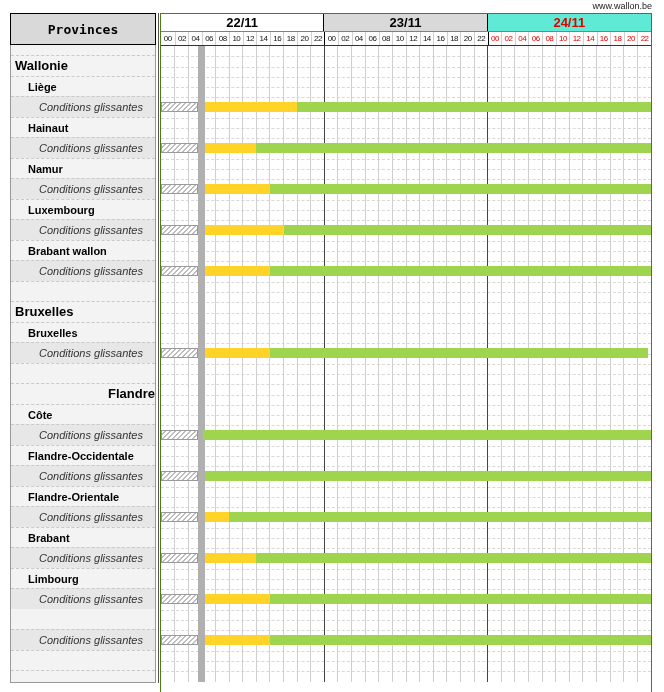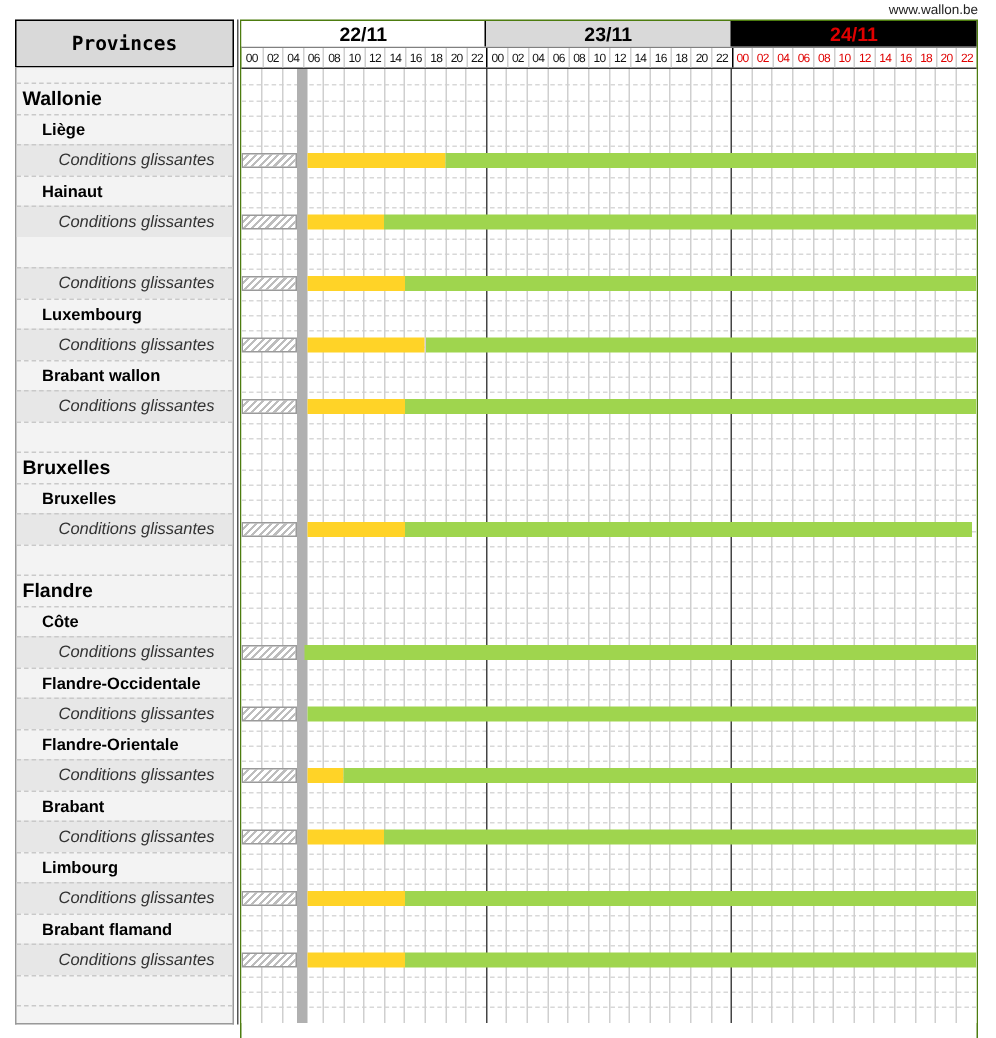--- a/index.html
+++ b/index.html
@@ -43,52 +43,52 @@
 <div class="stage">
   <div class="watermark">www.wallon.be</div>
   <div class="corner-box">Provinces</div>
   <div class="left-panel" id="leftPanel">
       <div class="lrow spacer first" style="top: 0px; height: 10px; line-height: 10px;"></div>
       <div class="lrow province" style="top: 30.5px; height: 20.5px; line-height: 20.5px;">Liège</div>
       <div class="lrow region" style="top: 10px; height: 20.5px; line-height: 20.5px;">Wallonie</div>
       <div class="lrow cond" style="top: 51px; height: 20.5px; line-height: 20.5px;">Conditions glissantes</div>
       <div class="lrow province" style="top: 71.5px; height: 20.5px; line-height: 20.5px;">Hainaut</div>
       <div class="lrow cond" style="top: 92px; height: 20.5px; line-height: 20.5px;">Conditions glissantes</div>
+      <div class="lrow province" style="top: 112.5px; height: 20.5px; line-height: 20.5px;">Namur</div>
       <div class="lrow cond" style="top: 133px; height: 20.5px; line-height: 20.5px;">Conditions glissantes</div>
       <div class="lrow province" style="top: 153.5px; height: 20.5px; line-height: 20.5px;">Luxembourg</div>
       <div class="lrow cond" style="top: 174px; height: 20.5px; line-height: 20.5px;">Conditions glissantes</div>
       <div class="lrow province" style="top: 194.5px; height: 20.5px; line-height: 20.5px;">Brabant wallon</div>
       <div class="lrow cond" style="top: 215px; height: 20.5px; line-height: 20.5px;">Conditions glissantes</div>
       <div class="lrow spacer" style="top: 235.5px; height: 20.5px; line-height: 20.5px;"></div>
       <div class="lrow region" style="top: 256px; height: 20.5px; line-height: 20.5px;">Bruxelles</div>
       <div class="lrow province" style="top: 276.5px; height: 20.5px; line-height: 20.5px;">Bruxelles</div>
       <div class="lrow cond" style="top: 297px; height: 20.5px; line-height: 20.5px;">Conditions glissantes</div>
       <div class="lrow spacer" style="top: 317.5px; height: 20.5px; line-height: 20.5px;"></div>
-      <div class="lrow region" style="top: 338px; height: 20.5px; line-height: 20.5px;">Flandre</div>
+      <div class="lrow region" style="top: 338px; height: 20.5px; line-height: 20.5px; text-align: right;">Flandre</div>
       <div class="lrow province" style="top: 358.5px; height: 20.5px; line-height: 20.5px;">Côte</div>
       <div class="lrow cond" style="top: 379px; height: 20.5px; line-height: 20.5px;">Conditions glissantes</div>
       <div class="lrow province" style="top: 399.5px; height: 20.5px; line-height: 20.5px;">Flandre-Occidentale</div>
       <div class="lrow cond" style="top: 420px; height: 20.5px; line-height: 20.5px;">Conditions glissantes</div>
       <div class="lrow province" style="top: 440.5px; height: 20.5px; line-height: 20.5px;">Flandre-Orientale</div>
       <div class="lrow cond" style="top: 461px; height: 20.5px; line-height: 20.5px;">Conditions glissantes</div>
       <div class="lrow province" style="top: 481.5px; height: 20.5px; line-height: 20.5px;">Brabant</div>
       <div class="lrow cond" style="top: 502px; height: 20.5px; line-height: 20.5px;">Conditions glissantes</div>
       <div class="lrow province" style="top: 522.5px; height: 20.5px; line-height: 20.5px;">Limbourg</div>
       <div class="lrow cond" style="top: 543px; height: 20.5px; line-height: 20.5px;">Conditions glissantes</div>
-      <div class="lrow province" style="top: 563.5px; height: 20.5px; line-height: 20.5px;">Brabant flamand</div>
       <div class="lrow cond" style="top: 584px; height: 20.5px; line-height: 20.5px;">Conditions glissantes</div>
       <div class="lrow spacer" style="top: 604.5px; height: 20.5px; line-height: 20.5px;"></div>
       <div class="lrow spacer" style="top: 625px; height: 13px; line-height: 13px;"></div>
     </div>
   <div class="dbl-line"></div>
   <div class="timeline">
     <div class="date-row" id="dateRow">
         <div class="date-cell sep" style="width: 163.333px; background: rgb(255, 255, 255); color: rgb(0, 0, 0);">22/11</div>
         <div class="date-cell sep" style="width: 163.333px; background: rgb(217, 217, 217); color: rgb(0, 0, 0);">23/11</div>
-        <div class="date-cell" style="width: 163.333px; background: #000000; color: rgb(224, 0, 0);">24/11</div>
+        <div class="date-cell" style="width: 163.333px; background: #5eead4; color: rgb(224, 0, 0);">24/11</div>
       </div>
     <div class="tick-row" id="tickRow">
         <div class="tick nb" style="flex: 0 0 13.6111px; color: rgb(17, 17, 17);">00</div>
         <div class="tick" style="flex: 0 0 13.6111px; color: rgb(17, 17, 17);">02</div>
         <div class="tick" style="flex: 0 0 13.6111px; color: rgb(17, 17, 17);">04</div>
         <div class="tick" style="flex: 0 0 13.6111px; color: rgb(17, 17, 17);">06</div>
         <div class="tick" style="flex: 0 0 13.6111px; color: rgb(17, 17, 17);">08</div>
         <div class="tick" style="flex: 0 0 13.6111px; color: rgb(17, 17, 17);">10</div>
         <div class="tick" style="flex: 0 0 13.6111px; color: rgb(17, 17, 17);">12</div>
         <div class="tick" style="flex: 0 0 13.6111px; color: rgb(17, 17, 17);">14</div>

